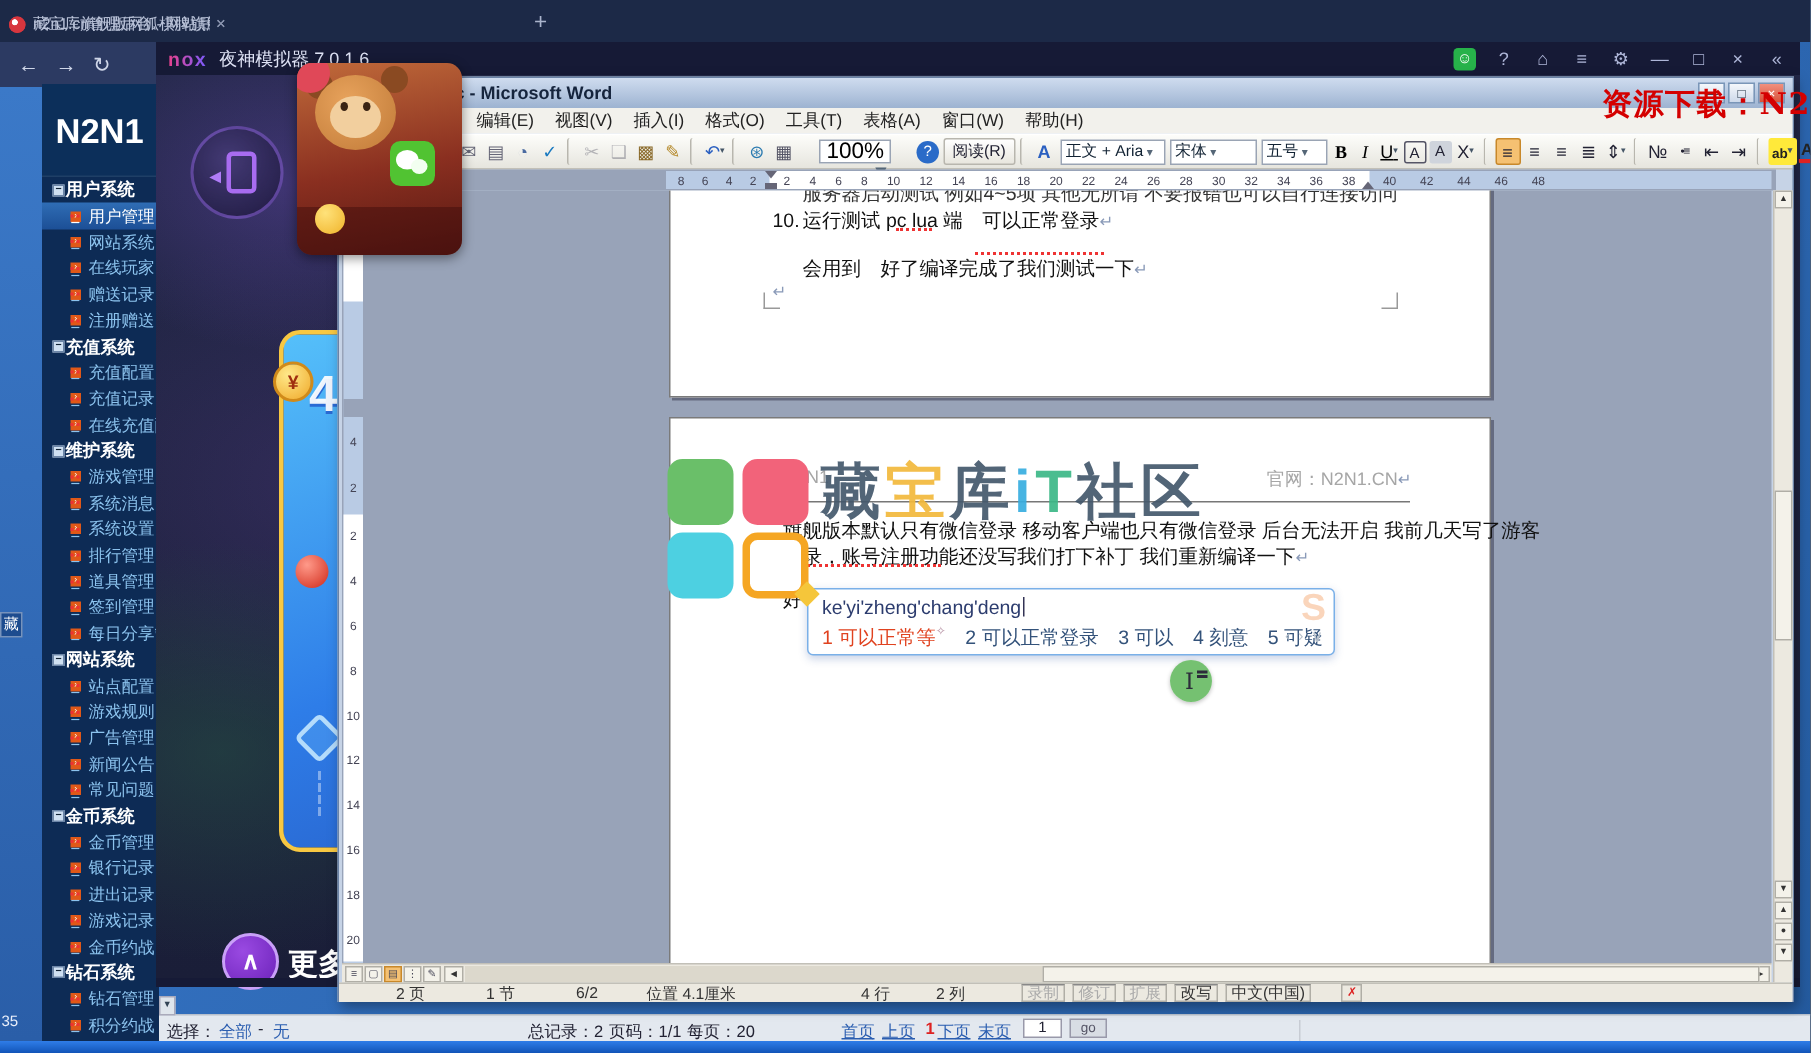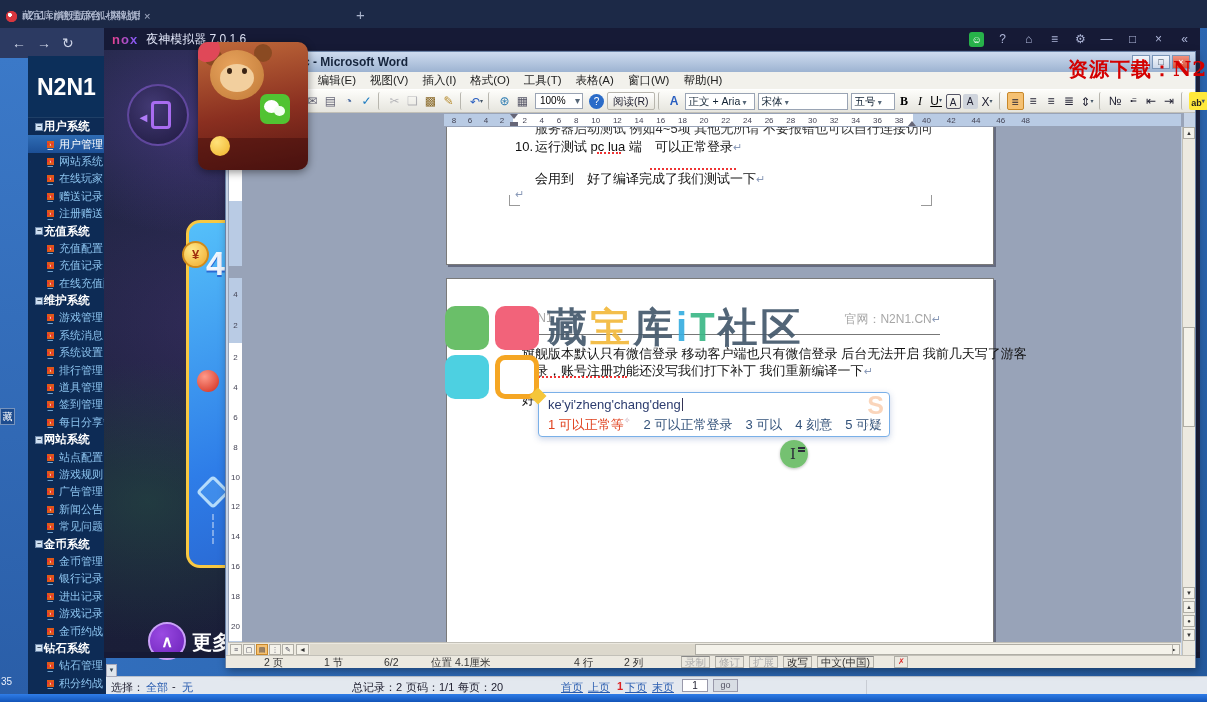--- a/index.html
+++ b/index.html
@@ -146,31 +146,31 @@
   .tbi.small{font-size:8px;letter-spacing:-1px;}
   .tbi.dim{opacity:.4;}
   .tbi.sep{width:5px;height:18px;border-left:1px solid #b8b6ae;margin:0 2px;}
   .tbi.caret:after{content:"▾";font-size:6px;color:#456;vertical-align:3px;}
   .tbi.boxed{border:1px solid #556;line-height:15px;height:15px;width:15px;margin:0 1px;font-size:10px;}
   .tbi.shaded{background:#cfd4dc;height:15px;width:15px;line-height:15px;font-size:10px;}
   .tbi.sel{background:#f5c172;border:1px solid #c8882a;}
   .tbi.hl{background:#ffe93a;font-size:9px;font-weight:bold;width:19px;}
   .tbi.fc{border-bottom:3px solid #d22;line-height:13px;height:16px;font-weight:bold;font-size:11px;width:15px;}
   .tbi.b{font-weight:900;}
-  .zoombox{width:48px;height:16px;background:#fff;border:1px solid #9aa4b4;font-size:10px;line-height:14px;
-    padding-left:4px;flex:0 0 auto;margin:0 3px;}
+  .zoombox{width:48px;height:16px;background:#fff;border:1px solid #9aa4b4;font-size:15px;line-height:14px;
+    padding-left:4px;flex:0 0 auto;margin:0 14px;}
   .zoombox:after{content:"▾";float:right;color:#567;margin-right:2px;}
   .helpcirc{width:15px;height:15px;border-radius:50%;background:#2a6bc8;color:#fff;font-size:10px;line-height:15px;
     text-align:center;flex:0 0 auto;margin:0 2px;}
   .readbtn{height:18px;border:1px solid #b8b6ae;border-radius:2px;background:linear-gradient(#fff,#e8e6de);
     font-size:10.5px;line-height:16px;padding:0 5px;flex:0 0 auto;white-space:nowrap;color:#223;}
   .combo{height:17px;background:#fff;border:1px solid #9aa4b4;font-size:10.5px;line-height:15px;
     padding:0 3px;flex:0 0 auto;white-space:nowrap;overflow:hidden;color:#123;margin:0 1px;}
   .combo:after{content:" ▾";font-size:8px;color:#567;}
-  .combo.c1{width:70px;} .combo.c2{width:90px;} .combo.c3{width:44px;}
+  .combo.c1{width:70px;} .combo.c2{width:58px;} .combo.c3{width:44px;}
   .biu{font-size:12px;width:15px;text-align:center;flex:0 0 auto;}
   .biu.b{font-weight:900;font-family:"Liberation Serif",serif;}
   .biu.i{font-style:italic;font-family:"Liberation Serif",serif;}
   .biu.u{text-decoration:underline;}
   .biu.u:after{content:"▾";font-size:6px;vertical-align:3px;color:#456;}
 
   
   .w-ruler{position:absolute;left:2px;top:61px;width:956px;height:14px;background:#98a3b8;}
   .lbox{position:absolute;left:0;top:0;width:13px;height:13px;background:#fff;border:1px solid #888;
     font-size:8px;line-height:11px;text-align:center;color:#334;}

